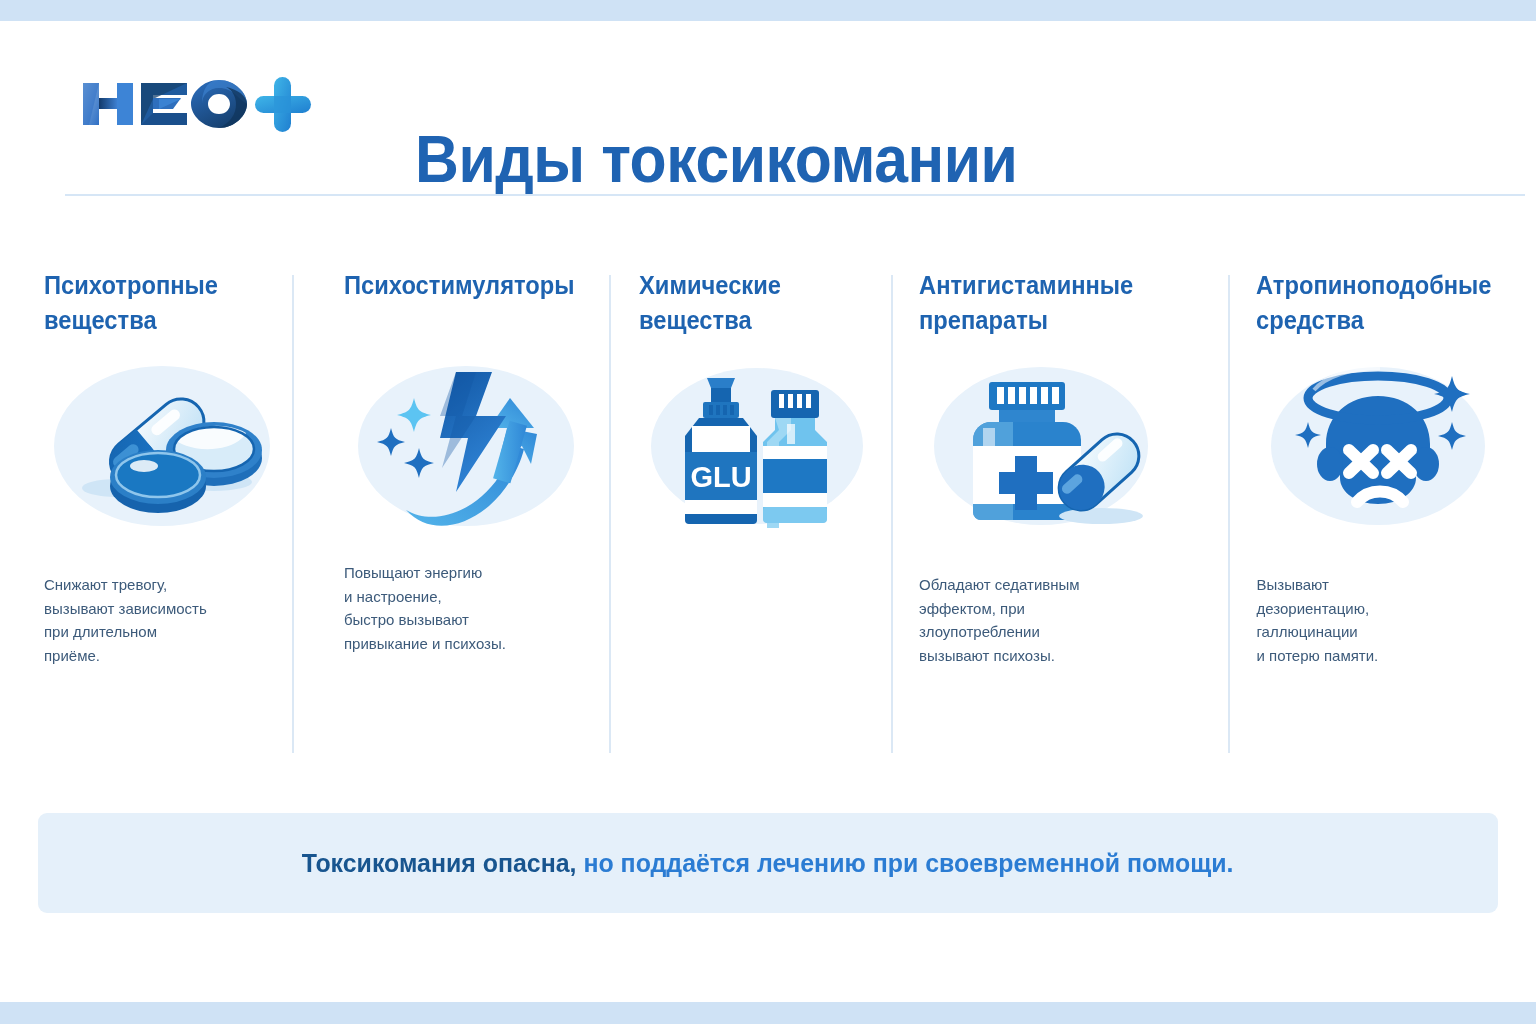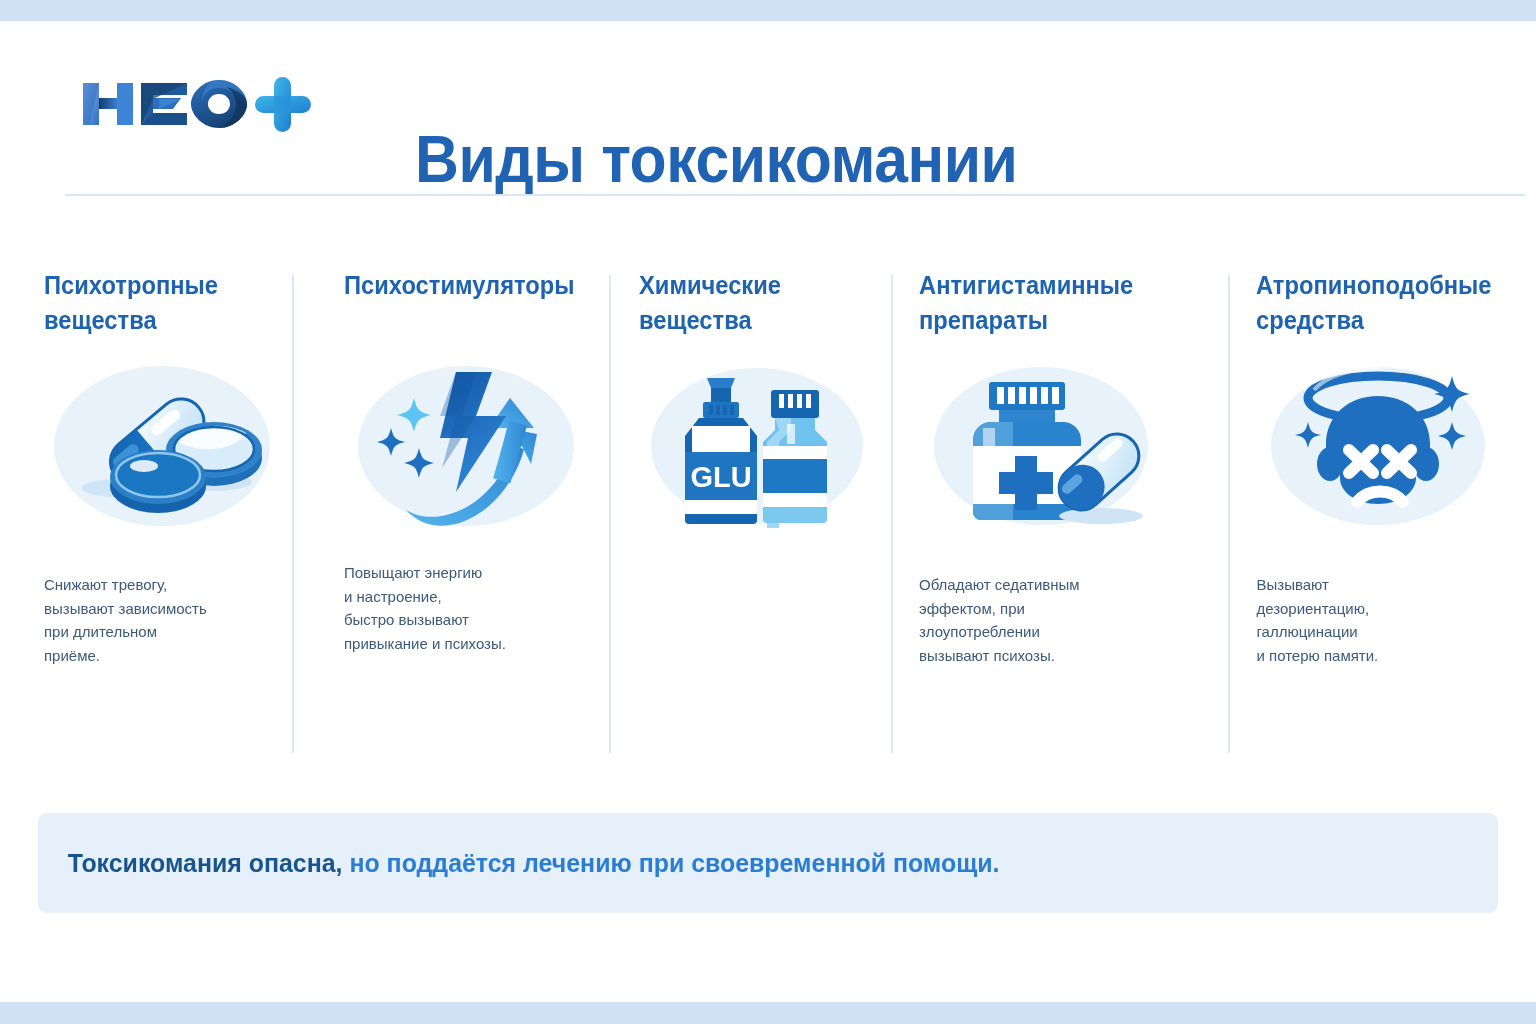--- a/index.html
+++ b/index.html
@@ -125,20 +125,21 @@
 
   
   .footer-banner {
     position: absolute;
     left: 38px; top: 813px;
     width: 1460px; height: 100px;
     background: #e5f0fa;
     border-radius: 9px;
     display: flex;
     align-items: center;
+    justify-content: center;
   }
   .footer-text {
     font-size: 26.5px;
     font-weight: bold;
     transform: scaleX(0.94);
     white-space: nowrap;
   }
   .footer-strong { color: #18558f; }
   .footer-light  { color: #2b7cd3; font-weight: bold; }
 </style>

